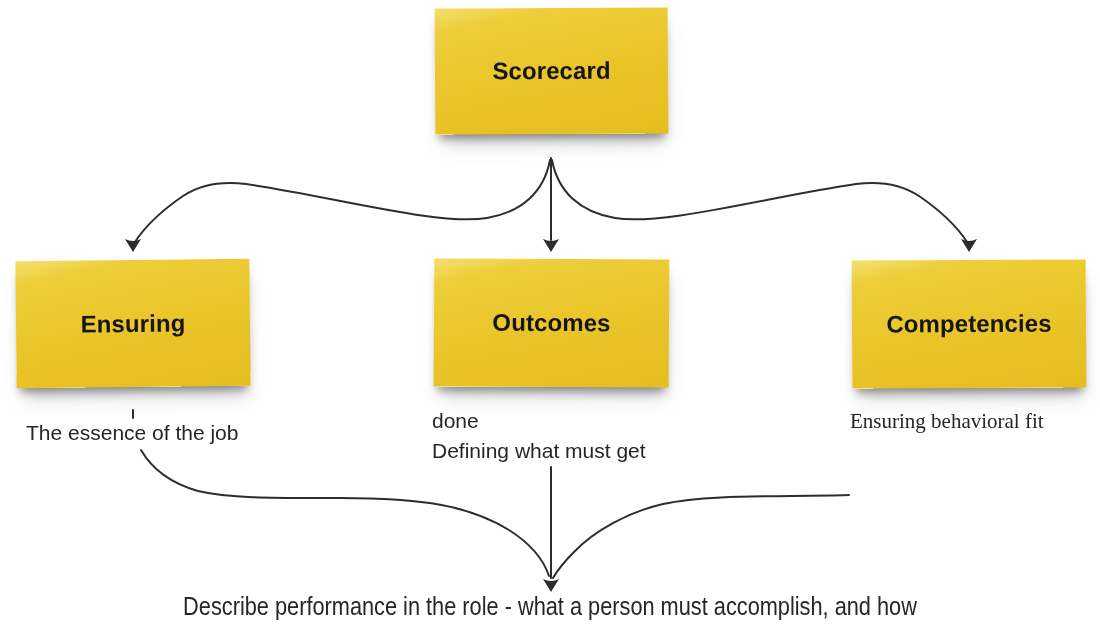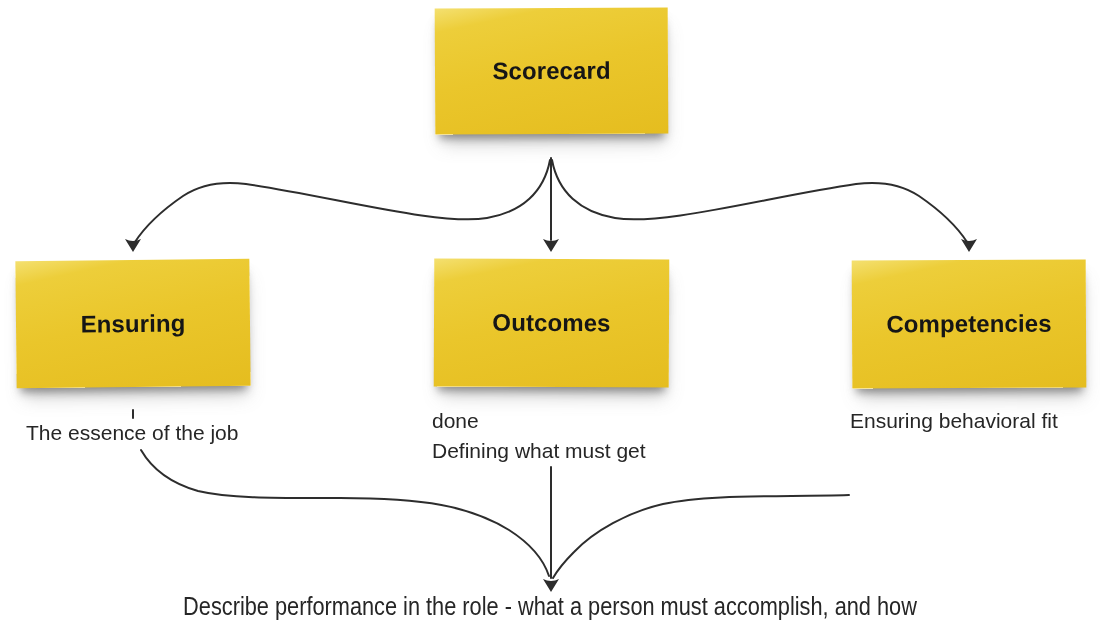--- a/index.html
+++ b/index.html
@@ -53,21 +53,21 @@
     letter-spacing: 0.1px;
   }
   .desc {
     position: absolute;
     font-size: 21px;
     line-height: 30px;
     color: var(--desc-text);
   }
   .desc-mission      { left: 26px;  top: 418px; }
   .desc-outcomes     { left: 432px; top: 406px; }
-  .desc-competencies { left: 850px; top: 406px; }
+  .desc-competencies { left: 850px; top: 406px; font-family: Liberation Serif, serif; }
   .desc .desc-line { white-space: nowrap; }
   .caption {
     position: absolute;
     left: 0; top: 591px;
     width: 1100px;
     text-align: center;
     font-size: 25px;
     line-height: 30px;
     color: var(--desc-text);
     transform: scaleX(0.87);

